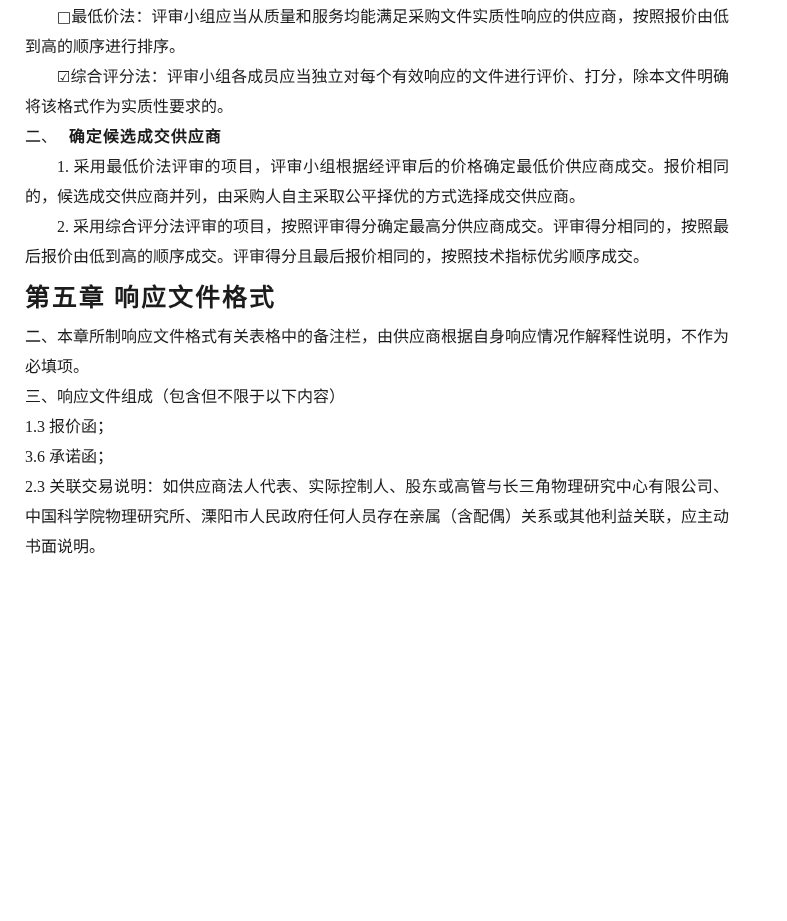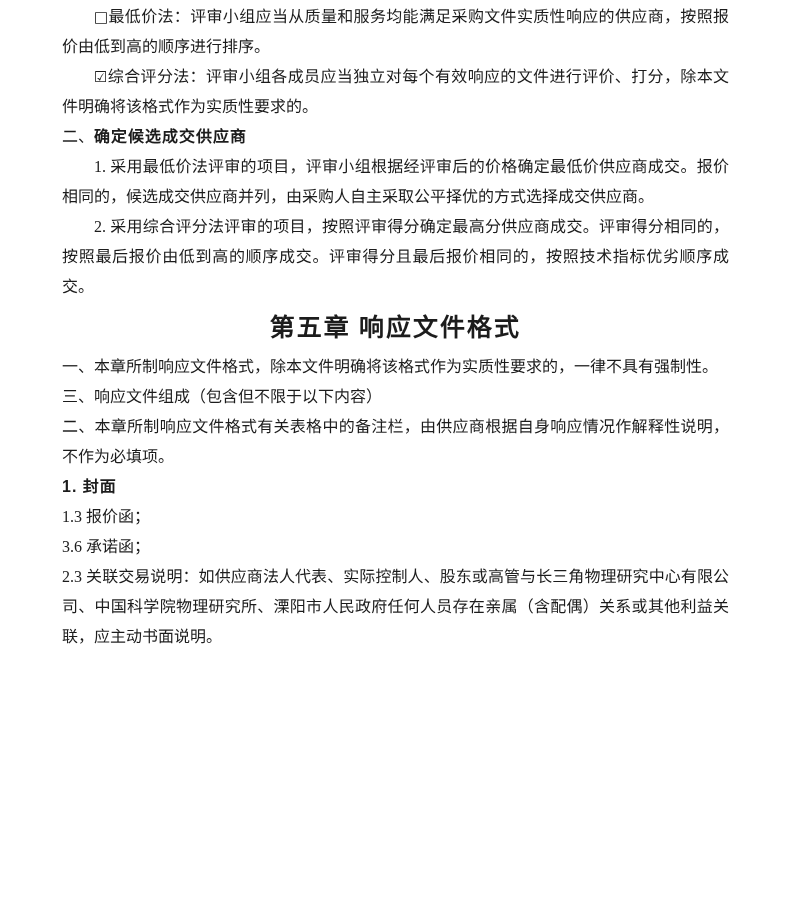--- a/index.html
+++ b/index.html
@@ -10,52 +10,52 @@
     width: 787px;
     height: 921px;
     background: #ffffff;
     overflow: hidden;
     font-family: "Liberation Serif", "DejaVu Serif", serif;
     color: #1c1c1c;
   }
   .page {
     width: 787px;
     height: 921px;
-    padding: 2px 58px 0 62px;
+    padding: 2px 58px 0 25px;
     box-sizing: border-box;
     background: #ffffff;
   }
   .para {
     margin: 0;
     font-size: 16px;
     line-height: 30px;
     text-align: justify;
   }
   .indent {
     text-indent: 2em;
   }
   .checkbox {
     font-family: "DejaVu Sans", "Liberation Sans", sans-serif;
     font-size: 15px;
   }
   .sec-heading .heading-title {
     font-weight: bold;
     font-family: "Liberation Sans", "DejaVu Sans", sans-serif;
     letter-spacing: 1px;
+    margin-left: 12px;
   }
   .bold-item {
     font-weight: bold;
     font-family: "Liberation Sans", "DejaVu Sans", sans-serif;
     letter-spacing: 1px;
   }
   .chapter-title {
     margin: 5px 0 3px 0;
     font-size: 25px;
     font-weight: bold;
-    text-align: center;
     line-height: 42px;
     font-family: "Liberation Serif", "DejaVu Serif", serif;
     letter-spacing: 2px;
   }
 </style>
 </head>
 <body>
 
 <div class="page">
 
@@ -68,27 +68,25 @@
   <p class="para indent">1. 采用最低价法评审的项目，评审小组根据经评审后的价格确定最低价供应商成交。报价相同的，候选成交供应商并列，由采购人自主采取公平择优的方式选择成交供应商。</p>
 
   <p class="para indent">2. 采用综合评分法评审的项目，按照评审得分确定最高分供应商成交。评审得分相同的，按照最后报价由低到高的顺序成交。评审得分且最后报价相同的，按照技术指标优劣顺序成交。</p>
 
 
 
 
 
   <h1 class="chapter-title">第五章 响应文件格式</h1>
 
-  <p class="para">一、本章所制响应文件格式，除本文件明确将该格式作为实质性要求的，一律不具有强制性。</p>
+
+  <p class="para">二、本章所制响应文件格式有关表格中的备注栏，由供应商根据自身响应情况作解释性说明，不作为必填项。</p>
 
   <p class="para">三、响应文件组成（包含但不限于以下内容）</p>
 
-  <p class="para">二、本章所制响应文件格式有关表格中的备注栏，由供应商根据自身响应情况作解释性说明，不作为必填项。</p>
-
-  <p class="para bold-item">1. 封面</p>
 
 
   <p class="para">1.3 报价函；</p>
 
   <p class="para">3.6 承诺函；</p>
 
   <p class="para">2.3 关联交易说明：如供应商法人代表、实际控制人、股东或高管与长三角物理研究中心有限公司、中国科学院物理研究所、溧阳市人民政府任何人员存在亲属（含配偶）关系或其他利益关联，应主动书面说明。</p>
 
 </div>
 

